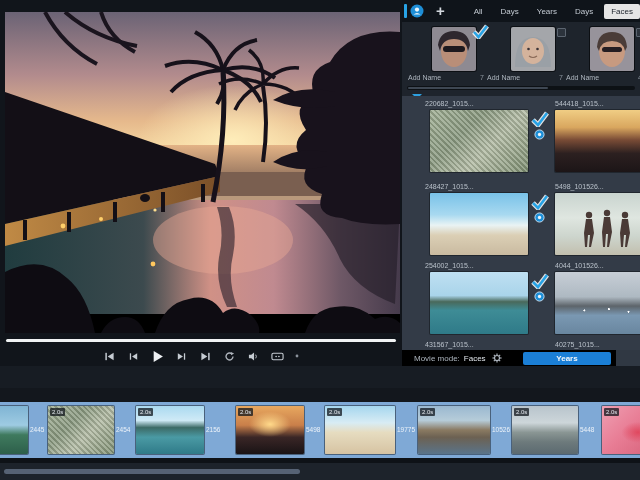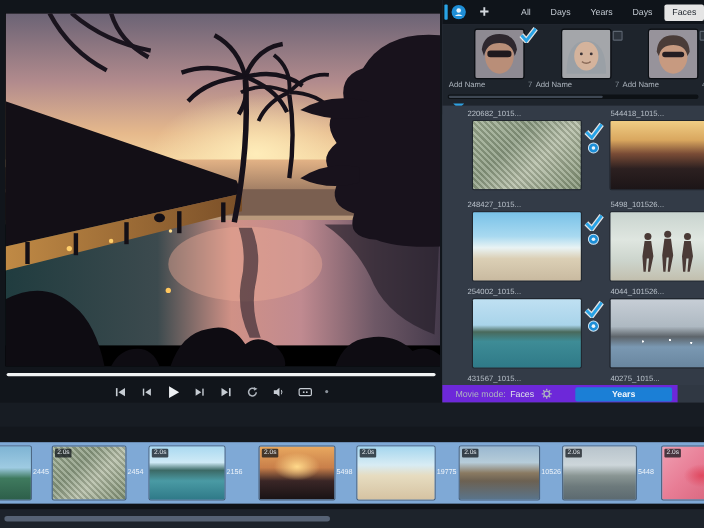--- a/index.html
+++ b/index.html
@@ -75,21 +75,21 @@
       linear-gradient(180deg,#a5d6ee 0%,#d8ecf4 35%,#e6dcc0 55%,#d6c3a2 100%); }
   .art-cliff { background:
       linear-gradient(180deg,#9ab8d0 0%,#b6ccd9 30%,#8a7a62 50%,#6c6152 65%,#5a748a 100%); }
   .art-rocky { background:
       linear-gradient(180deg,#b8c4cc 0%,#cdd6da 35%,#8a9694 55%,#6d7a7c 75%,#5c6a70 100%); }
   .art-flower { background:
       radial-gradient(22px 14px at 60% 55%, #e0485f 0%, transparent 75%),
       linear-gradient(135deg,#ef9fb2 0%,#e87d95 45%,#d45f77 100%); }
 
   
-  .movie-bar { position:absolute; left:0; top:350px; width:214px; height:16px; background:#6d28d9; display:flex; align-items:center; }
+  .movie-bar { position:absolute; left:0; top:350px; width:214px; height:16px; background:#000000; display:flex; align-items:center; }
   .mm-label { color:#aeb6bf; font-size:8px; margin-left:12px; }
   .mm-value { color:#dfe4e9; font-size:8px; margin-left:4px; }
   .mm-gear { margin-left:6px; width:10px; height:10px; cursor:pointer; }
   .create-btn { margin-left:auto; margin-right:5px; width:88px; height:13px; background:#1b7fd6; border-radius:2px; color:#f2f7fb; font-size:8px; font-weight:bold; display:flex; align-items:center; justify-content:center; cursor:pointer; }
 
   
   .time-bar { position:absolute; left:0; top:366px; width:640px; height:22px; background:#262d37; display:flex; align-items:center; justify-content:center; }
   .time-text { color:#939daa; font-size:7.5px; letter-spacing:.4px; }
 
   

